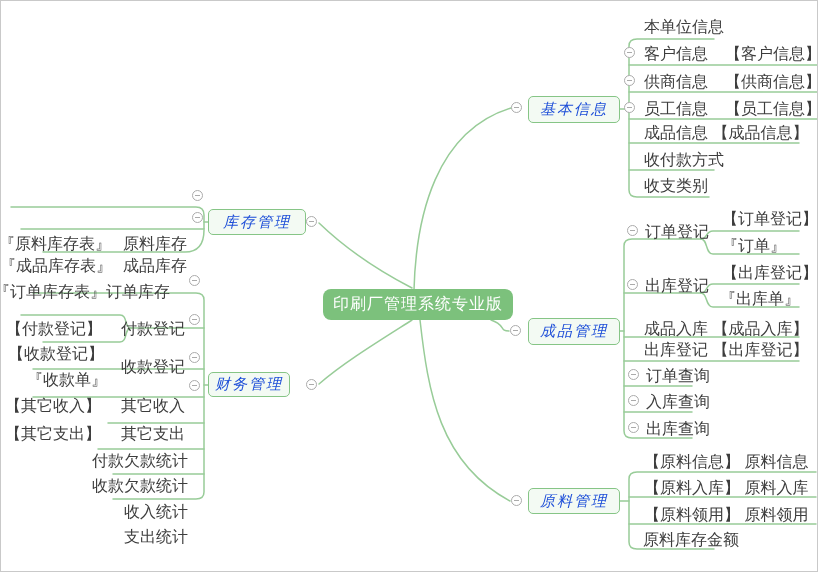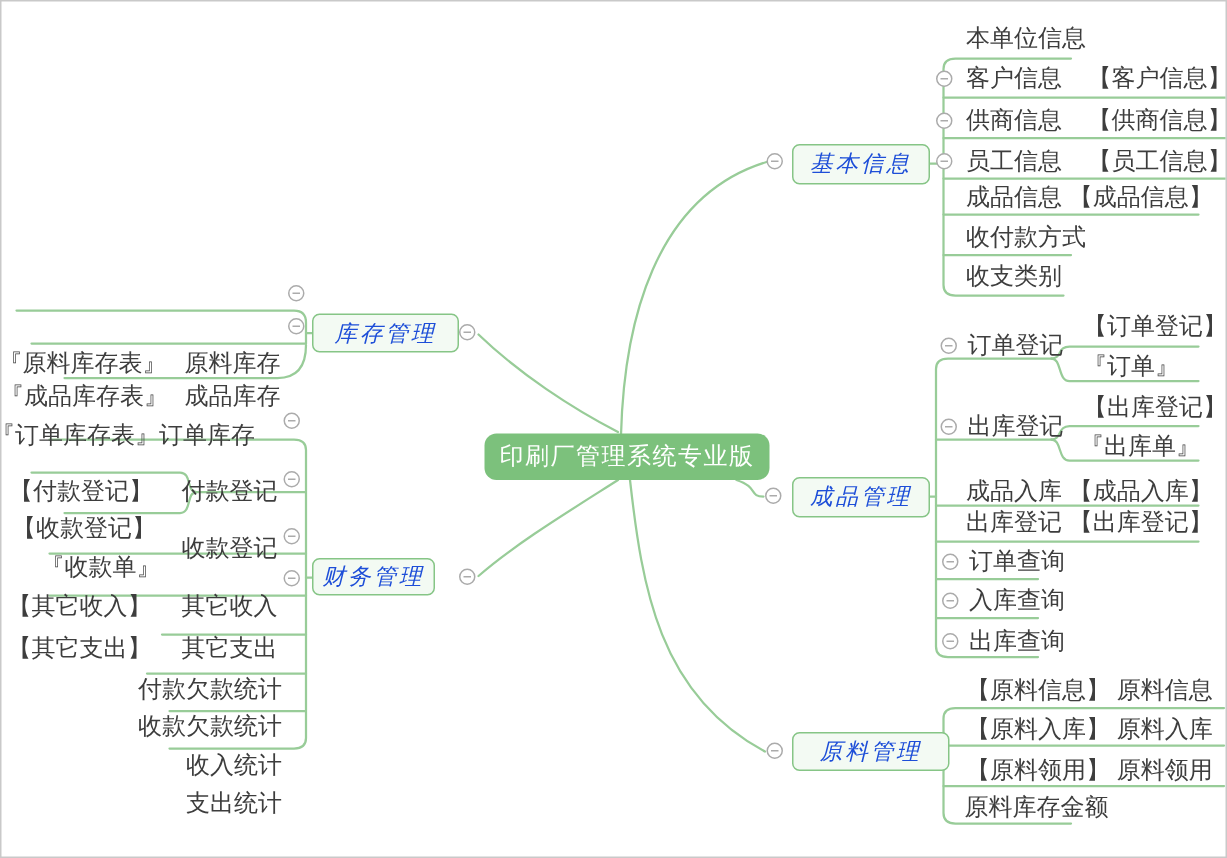--- a/index.html
+++ b/index.html
@@ -90,21 +90,21 @@
       <path d="M 107 422 L 203 422"></path>
       <path d="M 97 448 L 203 448"></path>
       <path d="M 112 473 L 203 473"></path>
     </g>
   </svg>
 
   <div class="central">印刷厂管理系统专业版</div>
 
   <div class="bnode" style="left:527px;top:95px;width:92px;height:27px;">基本信息</div>
   <div class="bnode" style="left:527px;top:317px;width:92px;height:27px;">成品管理</div>
-  <div class="bnode" style="left:527px;top:487px;width:105px;height:26px;">原料管理</div>
+  <div class="bnode" style="left:527px;top:487px;width:92px;height:26px;">原料管理</div>
   <div class="bnode" style="left:207px;top:208px;width:98px;height:26px;">库存管理</div>
   <div class="bnode" style="left:207px;top:371px;width:82px;height:25px;">财务管理</div>
 
   <div class="leaf" style="left:643px;top:25px;">本单位信息</div>
   <div class="leaf" style="left:643px;top:52px;">客户信息</div>
   <div class="leaf" style="left:724px;top:52px;">【客户信息】</div>
   <div class="leaf" style="left:643px;top:80px;">供商信息</div>
   <div class="leaf" style="left:724px;top:80px;">【供商信息】</div>
   <div class="leaf" style="left:643px;top:107px;">员工信息</div>
   <div class="leaf" style="left:724px;top:107px;">【员工信息】</div>

